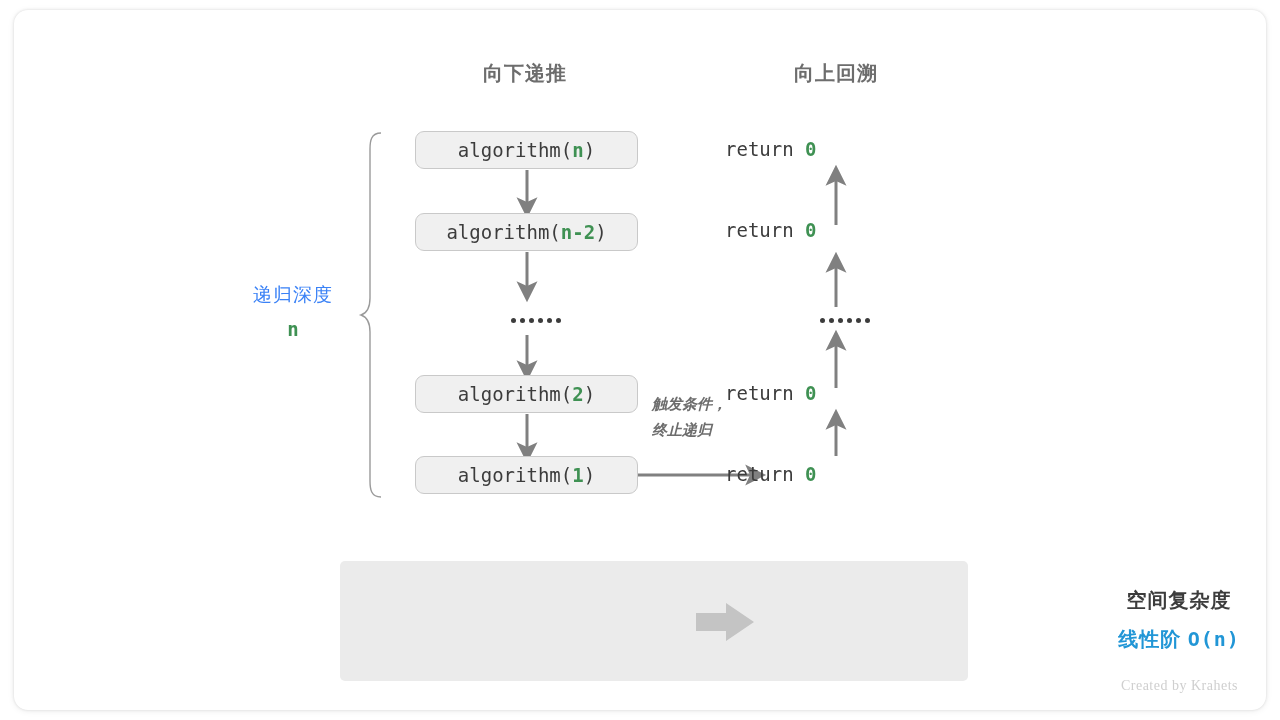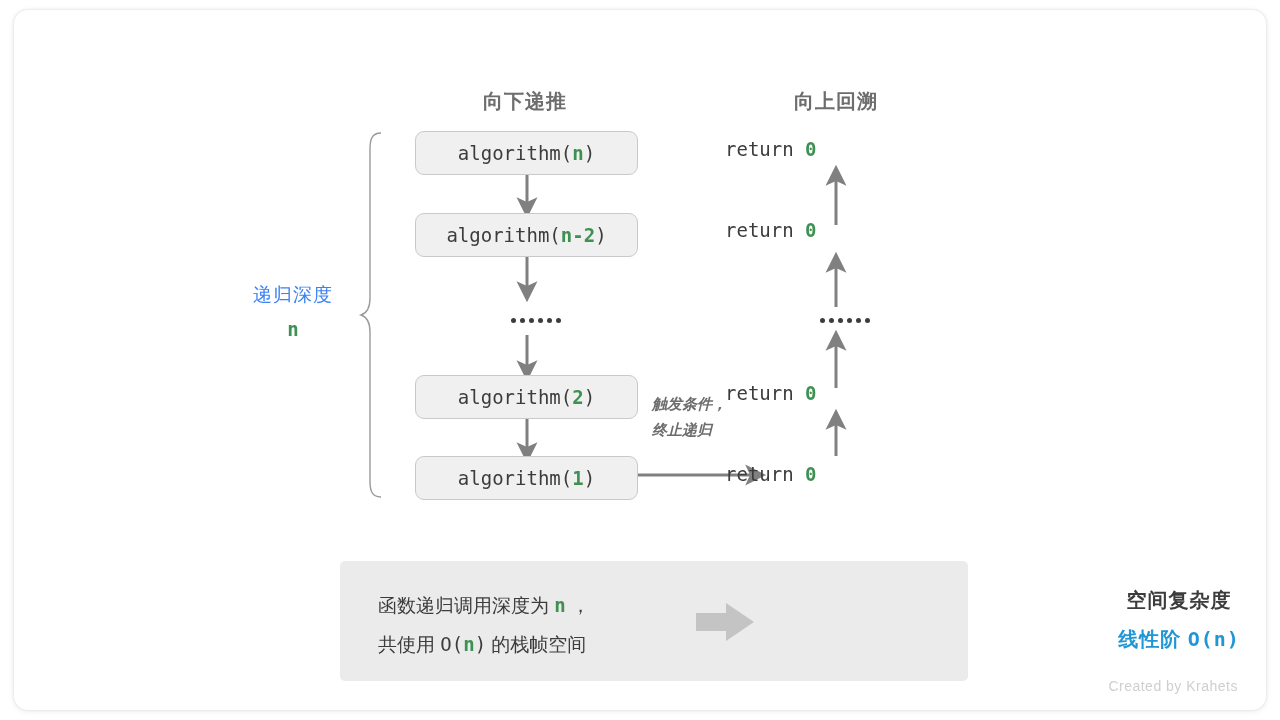--- a/index.html
+++ b/index.html
@@ -29,26 +29,25 @@
   .abs { position: absolute; }
 
   
   .col-header {
     font-size: 20px;
     font-weight: bold;
     color: #6d6d6d;
     letter-spacing: 1px;
     text-align: center;
     white-space: nowrap;
-    margin-top: 28px;
   }
 
   
   .call-box {
-    height: 44px;
+    height: 38px;
     background: #f0f0f0;
     border: 1.5px solid #c9c9c9;
     border-radius: 9px;
     display: flex;
     align-items: center;
     justify-content: center;
     font-family: "DejaVu Sans Mono", monospace;
     font-size: 19px;
     color: #3c3c3c;
     white-space: nowrap;
@@ -168,21 +167,21 @@
   #summary-right .val .mono {
     font-family: "DejaVu Sans Mono", monospace;
     margin-top: 36px;
   }
 
   
   #watermark {
     position: absolute;
     right: 28px;
     bottom: 16px;
-    font-family: Liberation Sans, sans-serif;
+    font-family: Liberation Serif, serif;
     font-size: 14px;
     color: #cfcfcf;
     letter-spacing: 0.5px;
     white-space: nowrap;
   }
 
   svg.overlay {
     position: absolute;
     left: 0; top: 0;
     width: 1252px;
@@ -308,24 +307,20 @@
     <span class="val">0</span>
   </div>
 
   <div class="abs note" style="left:638px; top:381px;">
     <div>触发条件，</div>
     <div>终止递归</div>
   </div>
 
   <div id="summary">
 
-    <div id="summary-text">
-      <div><span>函数递归调用深度为 </span><span class="g">n</span><span> ，</span></div>
-      <div><span>共使用 </span><span class="mono">O(</span><span class="g">n</span><span class="mono">)</span><span> 的栈帧空间</span></div>
-    </div>
 
     <svg class="abs" style="left:356px; top:40px; width:60px; height:42px;" viewBox="0 0 60 42">
       <path d="M0,12 L30,12 L30,2 L58,21 L30,40 L30,30 L0,30 Z" fill="#c4c4c4"></path>
     </svg>
 
     <div id="summary-right">
       <span class="head">空间复杂度</span>
       <span class="val"><span>线性阶 </span><span class="mono">O(n)</span></span>
     </div>
   </div>

